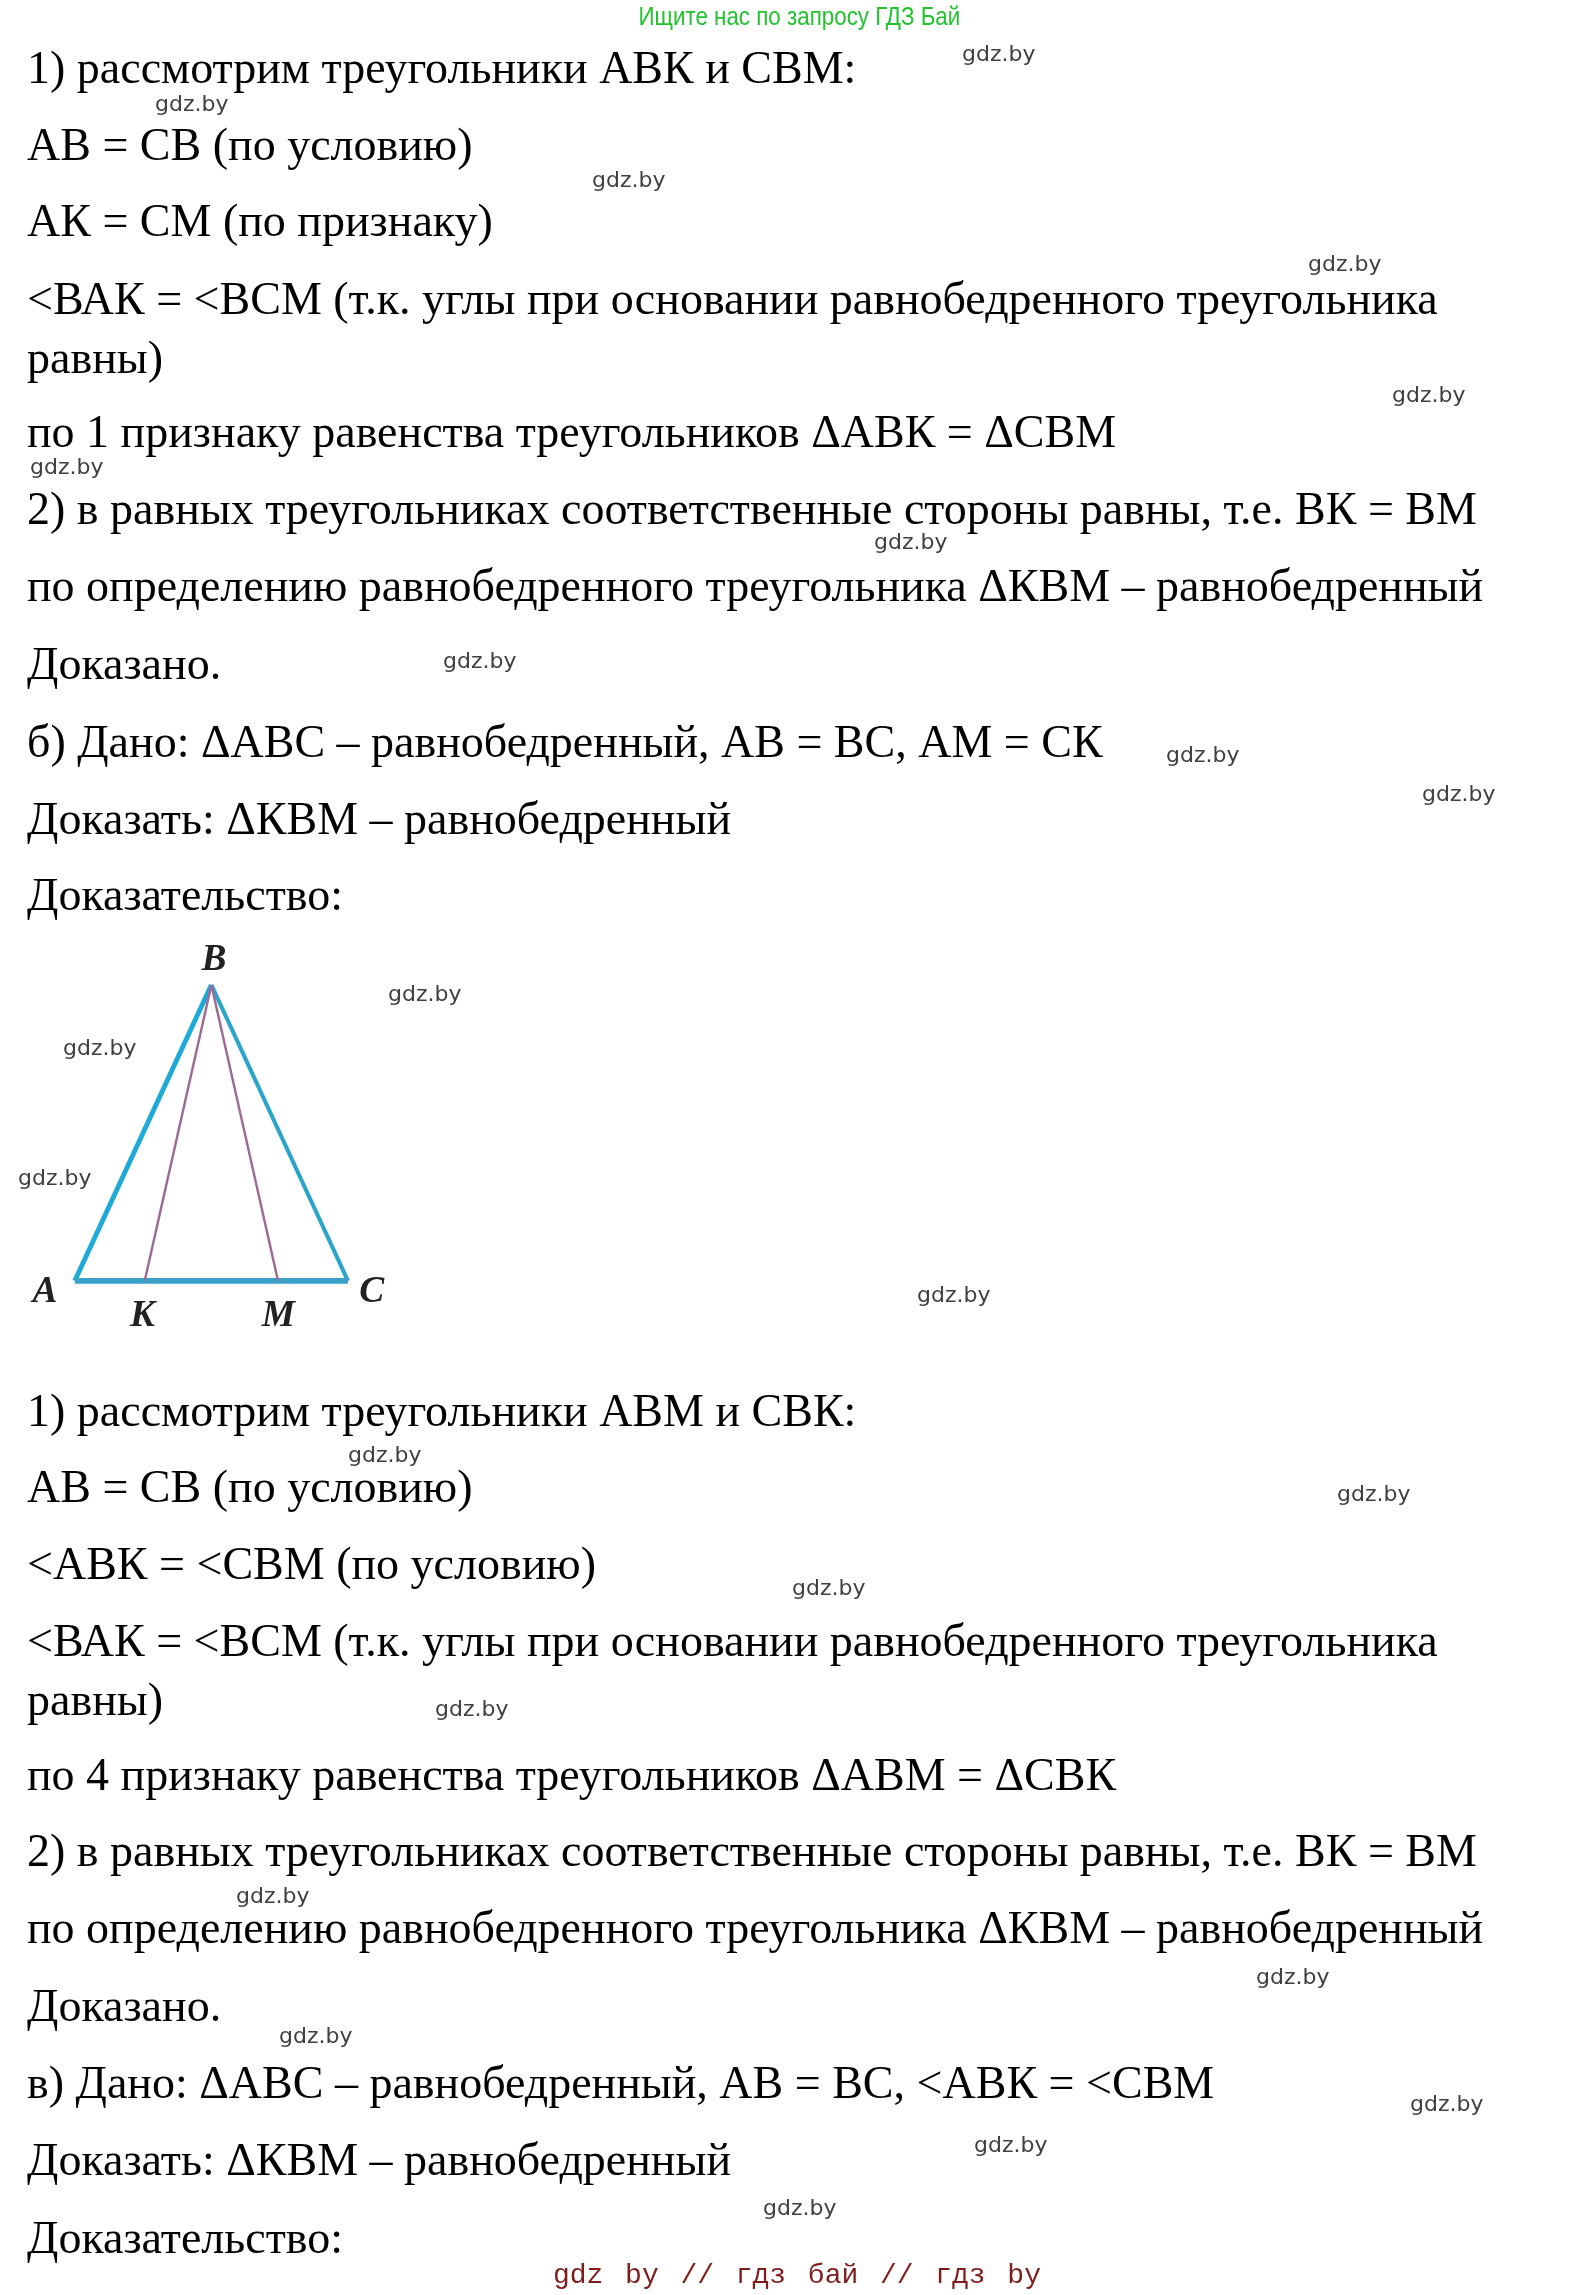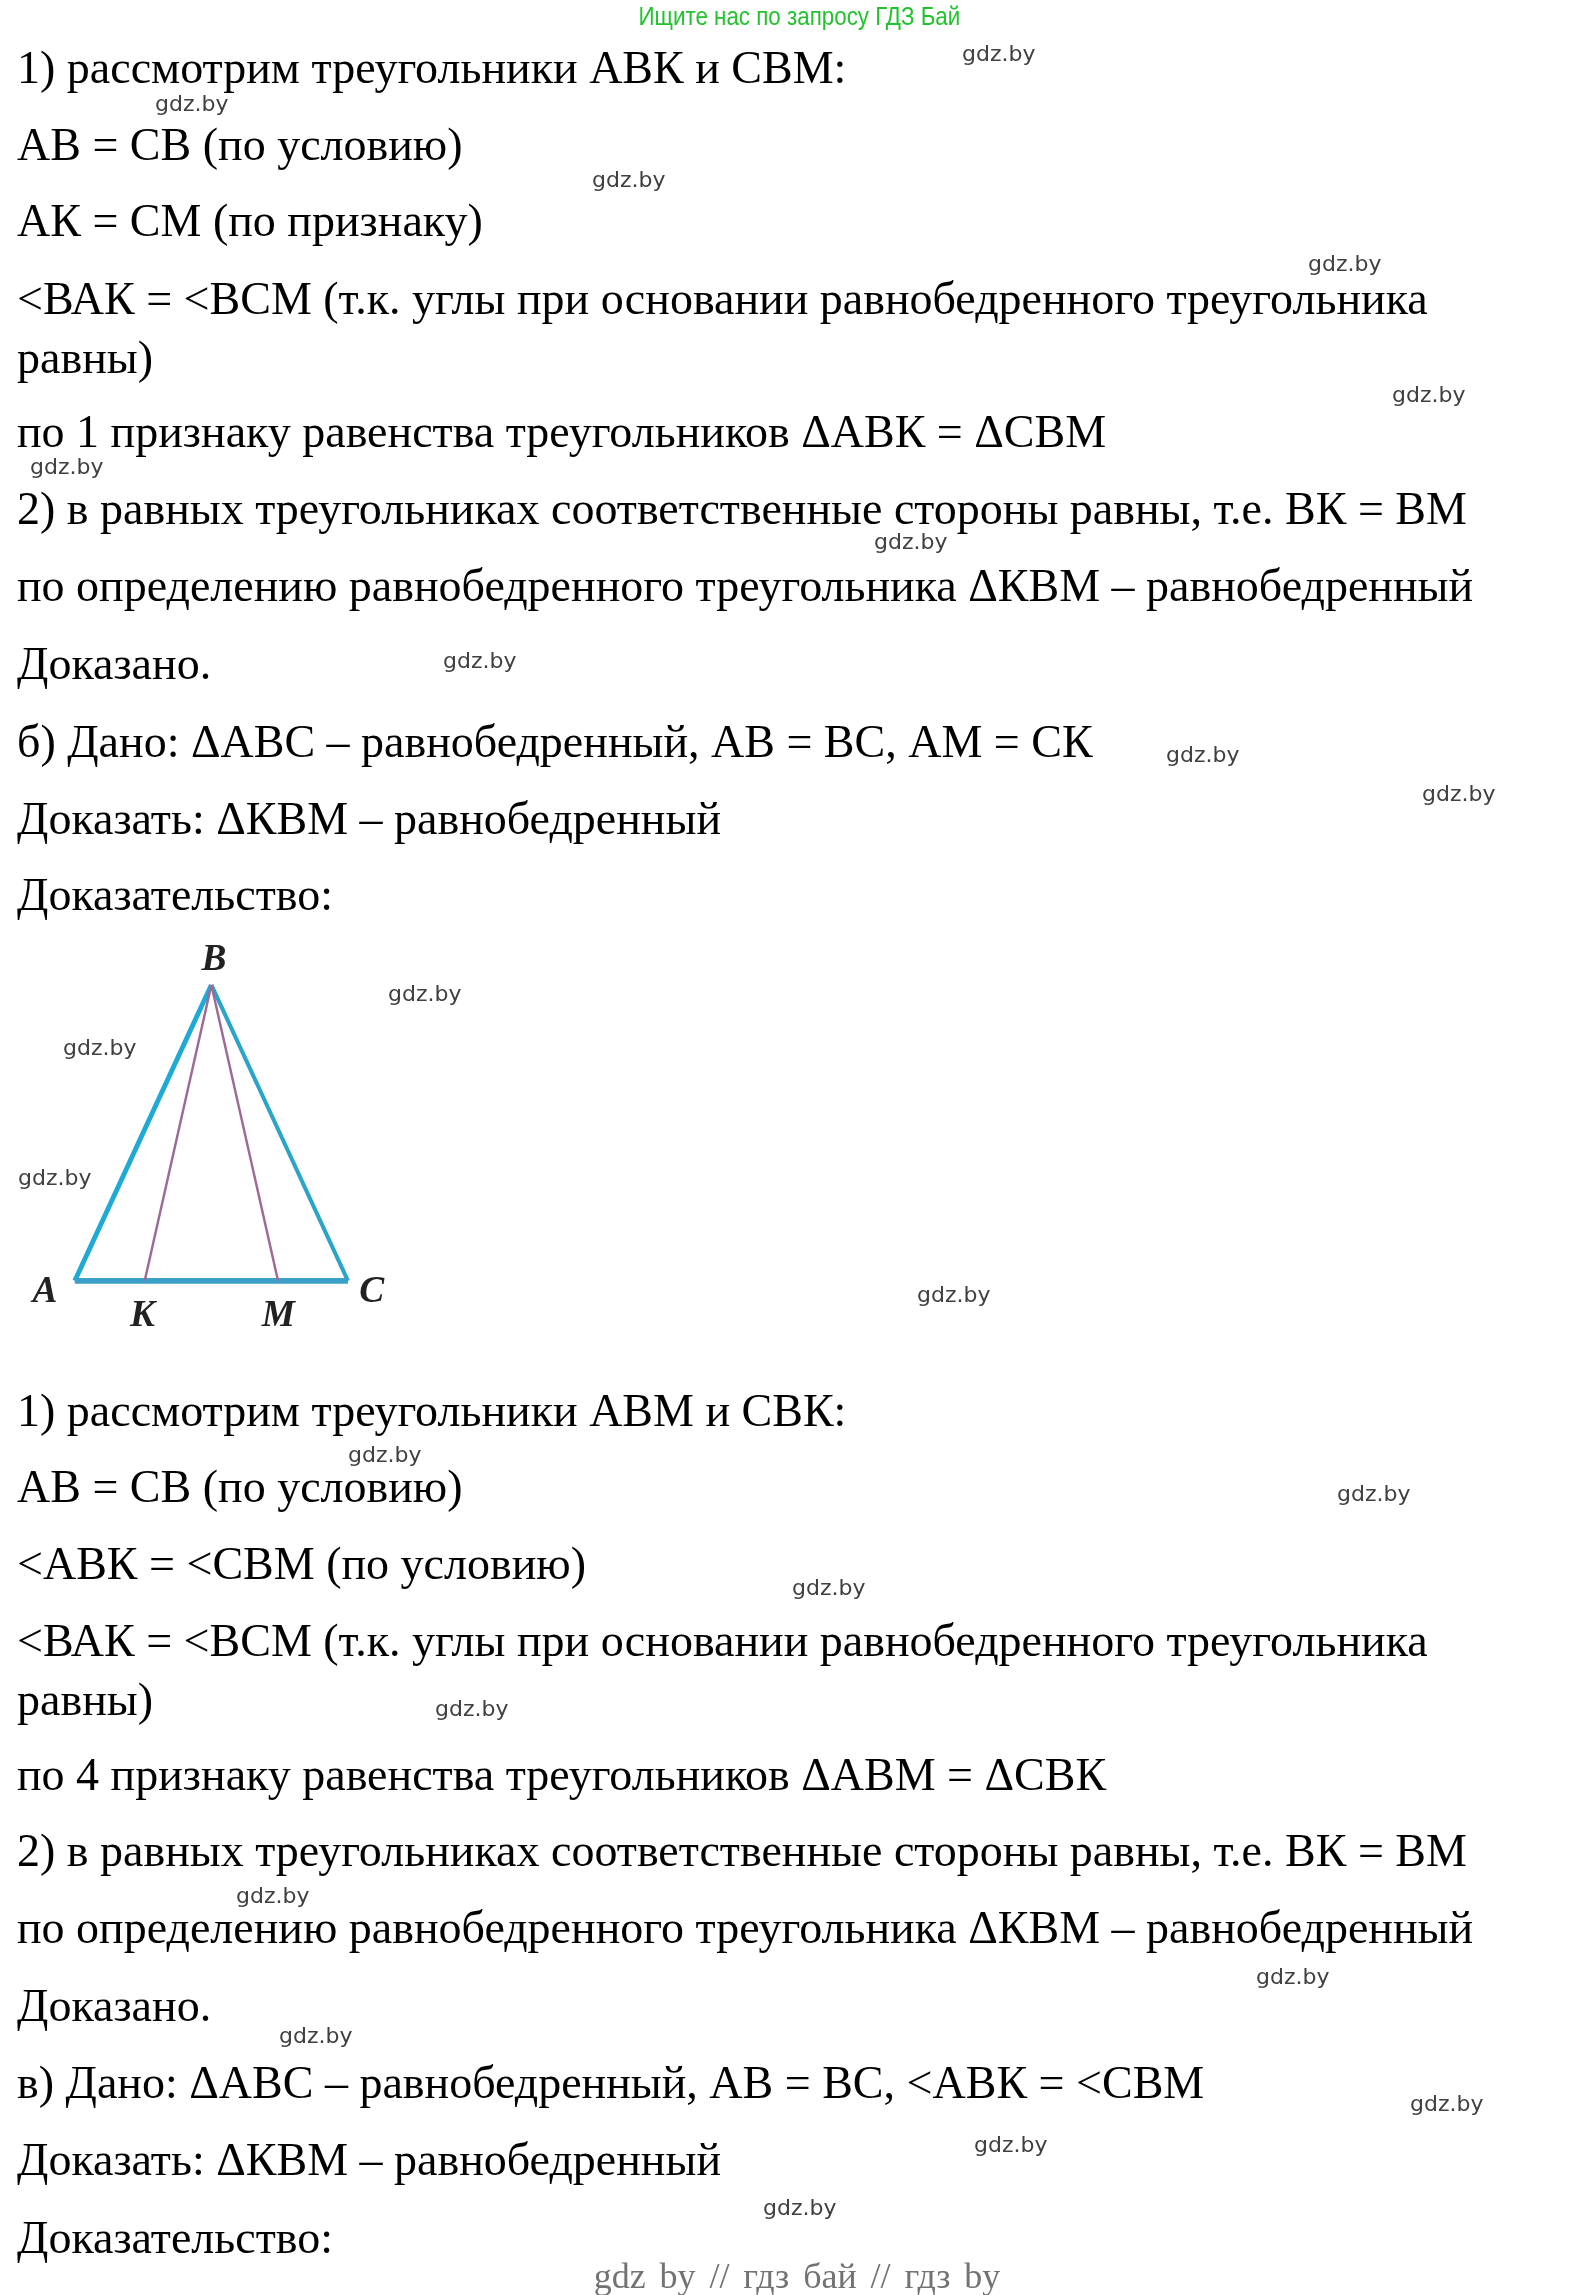--- a/index.html
+++ b/index.html
@@ -3,33 +3,33 @@
 <meta charset="utf-8">
 <style>
   html, body { margin: 0; padding: 0; background: #ffffff; }
   body { width: 1594px; height: 2295px; position: relative; overflow: hidden; }
   .header {
     position: absolute; left: 0; width: 1594px; top: 0; height: 33px;
     text-align: center; font-family: "Liberation Sans", "DejaVu Sans", sans-serif;
     font-size: 26px; line-height: 33px; color: #22c32e; transform: scaleX(0.86); transform-origin: 814px 0;
   }
   .line {
-    position: absolute; left: 17px; white-space: nowrap;
+    position: absolute; left: 27px; white-space: nowrap;
     font-family: "Liberation Serif", "DejaVu Serif", serif;
     font-size: 46px; line-height: 52px; color: #000;
   }
   .wm {
     position: absolute; white-space: nowrap;
     font-family: "DejaVu Sans", "Liberation Sans", sans-serif;
     font-size: 22px; line-height: 26px; color: #404040;
   }
   .footer {
     position: absolute; left: 0; width: 1594px; top: 2258px; height: 36px;
-    text-align: center; font-family: Liberation Serif, serif;
-    font-size: 36px; line-height: 36px; color: #737373; word-spacing: 4.9px;
+    text-align: center; font-family: Liberation Mono, monospace;
+    font-size: 28px; line-height: 36px; color: #7f1d1d; word-spacing: 4.9px;
   }
   .diagram { position: absolute; left: 0; top: 928px; width: 439px; height: 439px; }
   .diagram text { font-family: "Liberation Serif", "DejaVu Serif", serif; font-style: italic; font-weight: bold; font-size: 46px; fill: #222; }
 </style>
 </head>
 <body>
 
 <div class="header">Ищите нас по запросу ГДЗ Бай</div>
 
 <div class="line" style="top:42px">1) рассмотрим треугольники АВК и СВМ:</div>

